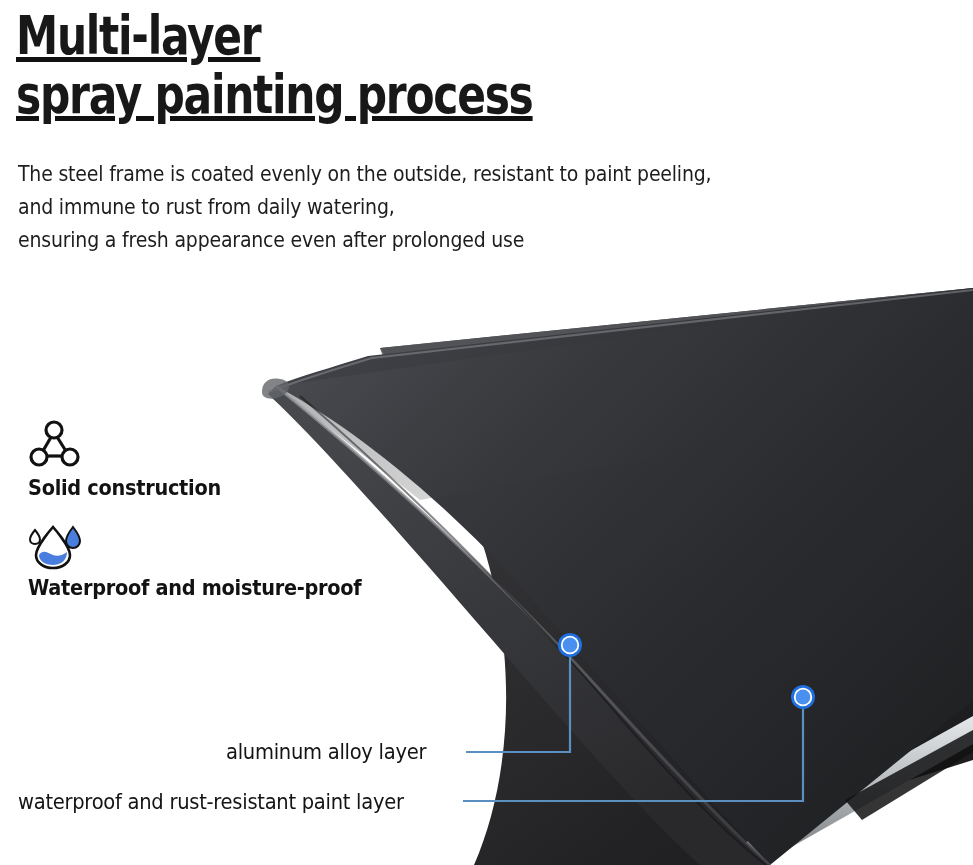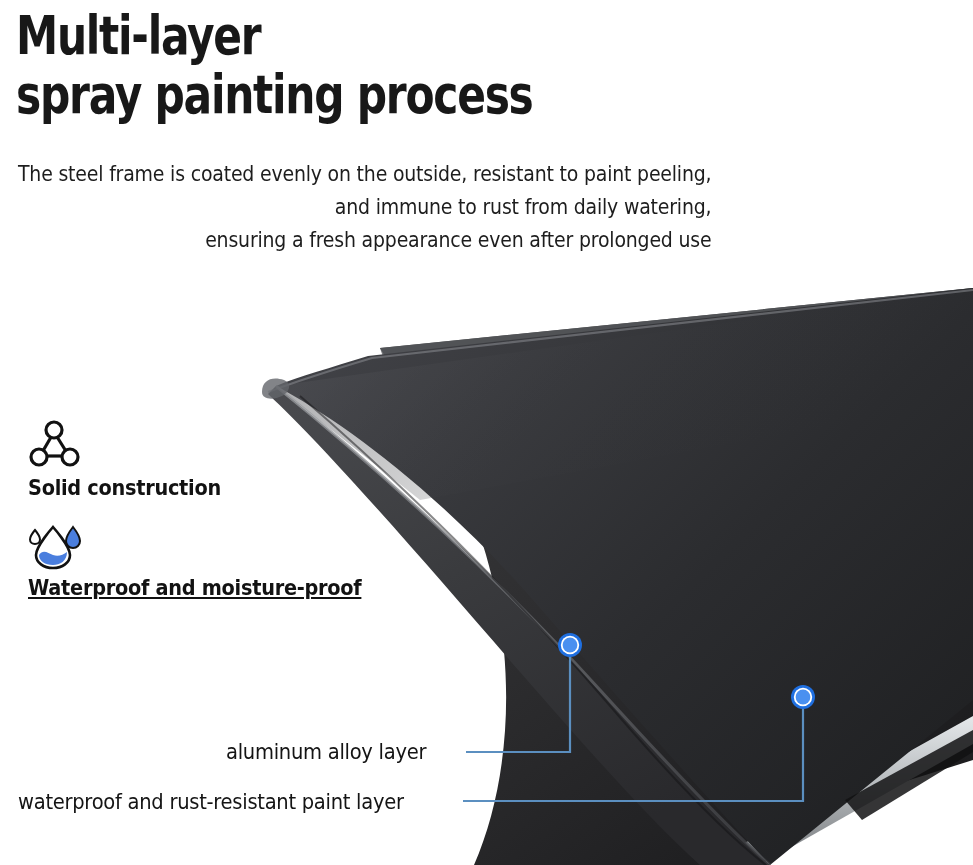--- a/index.html
+++ b/index.html
@@ -25,62 +25,62 @@
     height: 865px;
     z-index: 1;
   }
 
   
   #heading-block {
     position: absolute;
     left: 16px;
     top: 2px;
     z-index: 5;
+    text-decoration: underline;
   }
   #title-line-1, #title-line-2 {
     font-family: "DejaVu Sans", sans-serif;
     font-weight: 700;
     font-size: 53px;
     line-height: 59px;
     letter-spacing: -1.6px;
     color: #181818;
     transform: scaleX(0.80);
     transform-origin: left center;
     white-space: nowrap;
     margin: 0;
   }
   #title-line-1 { margin-top: 4px; }
 
   #subtitle-block {
     position: absolute;
     left: 18px;
     top: 158px;
     z-index: 5;
-    text-align: right;
   }
   .subtitle-line {
     font-family: "DejaVu Sans", sans-serif;
     font-size: 21px;
     line-height: 33px;
     color: #1d1d1d;
     letter-spacing: -0.2px;
     transform: scaleX(0.90);
     transform-origin: left center;
     white-space: nowrap;
   }
 
   
   .feature-item {
     position: absolute;
     left: 4px;
     z-index: 6;
     margin-left: 24px;
   }
   #feature-solid { top: 418px; }
-  #feature-waterproof { top: 522px; text-decoration: underline; }
+  #feature-waterproof { top: 522px; }
 
   .feature-icon {
     display: block;
     height: 52px;
   }
   .feature-label {
     font-family: "DejaVu Sans", sans-serif;
     font-size: 21px;
     font-weight: 700;
     color: #121212;

